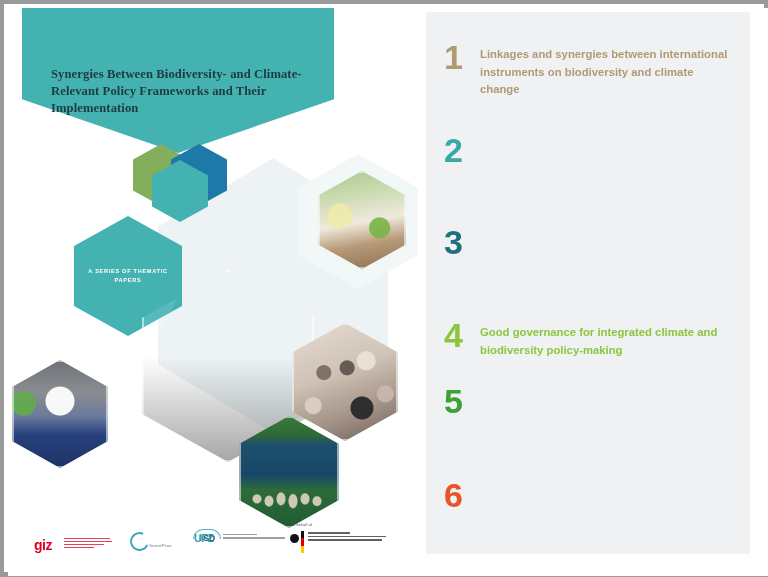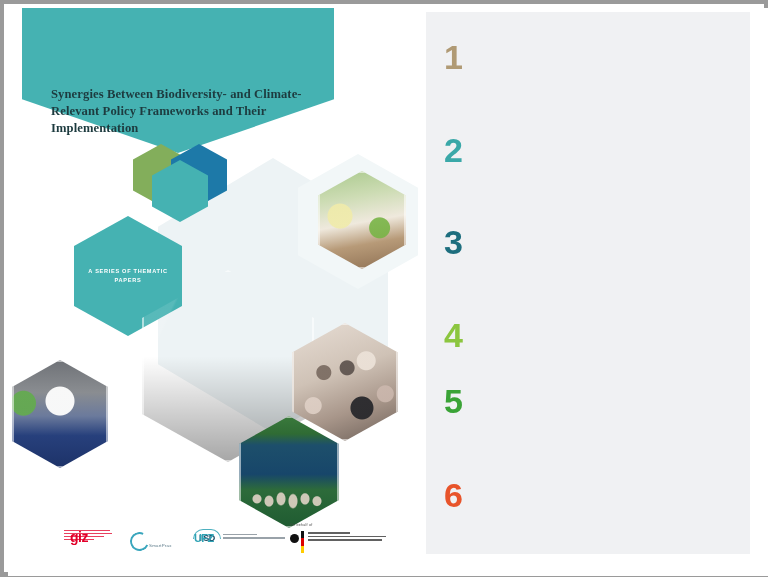--- a/index.html
+++ b/index.html
@@ -39,21 +39,20 @@
     -webkit-clip-path:polygon(0 0,100% 0,100% 63%,50% 100%,0 63%);
     clip-path:polygon(0 0,100% 0,100% 63%,50% 100%,0 63%);
   }
   .cover-title{
     position:absolute;left:43px;top:58px;width:260px;
     font-family:"Liberation Serif", serif;
     font-weight:bold;
     font-size:12.6px;line-height:17px;
     color:#1d3b3f;
     letter-spacing:0.1px;
-    margin-top:20px;
   }
 
   
   .hexmark{position:absolute;width:56px;height:62px;
     -webkit-clip-path:polygon(50% 0,100% 25%,100% 75%,50% 100%,0 75%,0 25%);
     clip-path:polygon(50% 0,100% 25%,100% 75%,50% 100%,0 75%,0 25%);}
   #hex-green{left:125px;top:136px;background:#83ae5b;}
   #hex-blue {left:163px;top:136px;background:#1d79a8;}
   #hex-teal {left:144px;top:152px;background:#45b2b2;}
 
@@ -153,21 +152,21 @@
     background:
       radial-gradient(circle at 70% 58%, rgba(120,180,70,.9) 0 10px, rgba(0,0,0,0) 11px),
       radial-gradient(circle at 25% 46%, rgba(240,235,170,.9) 0 12px, rgba(0,0,0,0) 13px),
       linear-gradient(170deg,#a9c98c 0%,#cddcb4 28%,#efe9dd 52%,#b79a78 72%,#8d6f52 100%);
   }
   .photo-hex .rim{position:absolute;inset:0;box-shadow:inset 0 0 0 2px rgba(255,255,255,.55);}
 
   
   #logos{position:absolute;left:0;top:508px;width:418px;height:50px;}
   .logo{position:absolute;}
-  #logo-giz{left:26px;top:12px;text-align:center;}
+  #logo-giz{left:26px;top:20px;}
   .giz-word{font-family:"Liberation Sans",sans-serif;font-weight:bold;
     font-size:14px;color:#e2002a;letter-spacing:-0.5px;line-height:14px;}
   .giz-lines{position:absolute;left:30px;top:2px;width:48px;}
   .giz-lines i{display:block;height:1.4px;background:#e2002a;opacity:.75;margin-bottom:1.6px;}
   .giz-lines i:nth-child(1){width:46px;}
   .giz-lines i:nth-child(2){width:48px;}
   .giz-lines i:nth-child(3){width:40px;}
   .giz-lines i:nth-child(4){width:30px;}
 
   #logo-iisd{left:122px;top:16px;}
@@ -311,32 +310,34 @@
         </div>
       </div>
 
     </div>
   </div>
 
   <div id="list-panel">
 
     <div class="item" id="item1">
       <div class="num" style="color:#b09a74">1</div>
+      <div class="txt" style="color:#b09a74">Linkages and synergies between international instruments on biodiversity and climate change</div>
     </div>
 
     <div class="item" id="item2">
       <div class="num" style="color:#3aa8a8">2</div>
     </div>
 
     <div class="item" id="item3">
       <div class="num" style="color:#1d6e7e">3</div>
     </div>
 
     <div class="item" id="item4">
       <div class="num" style="color:#8cc63f">4</div>
+      <div class="txt" style="color:#8cc63f">Good governance for integrated climate and biodiversity policy-making</div>
     </div>
 
     <div class="item" id="item5">
       <div class="num" style="color:#3aa336">5</div>
     </div>
 
     <div class="item" id="item6">
       <div class="num" style="color:#e8542a">6</div>
     </div>
 

